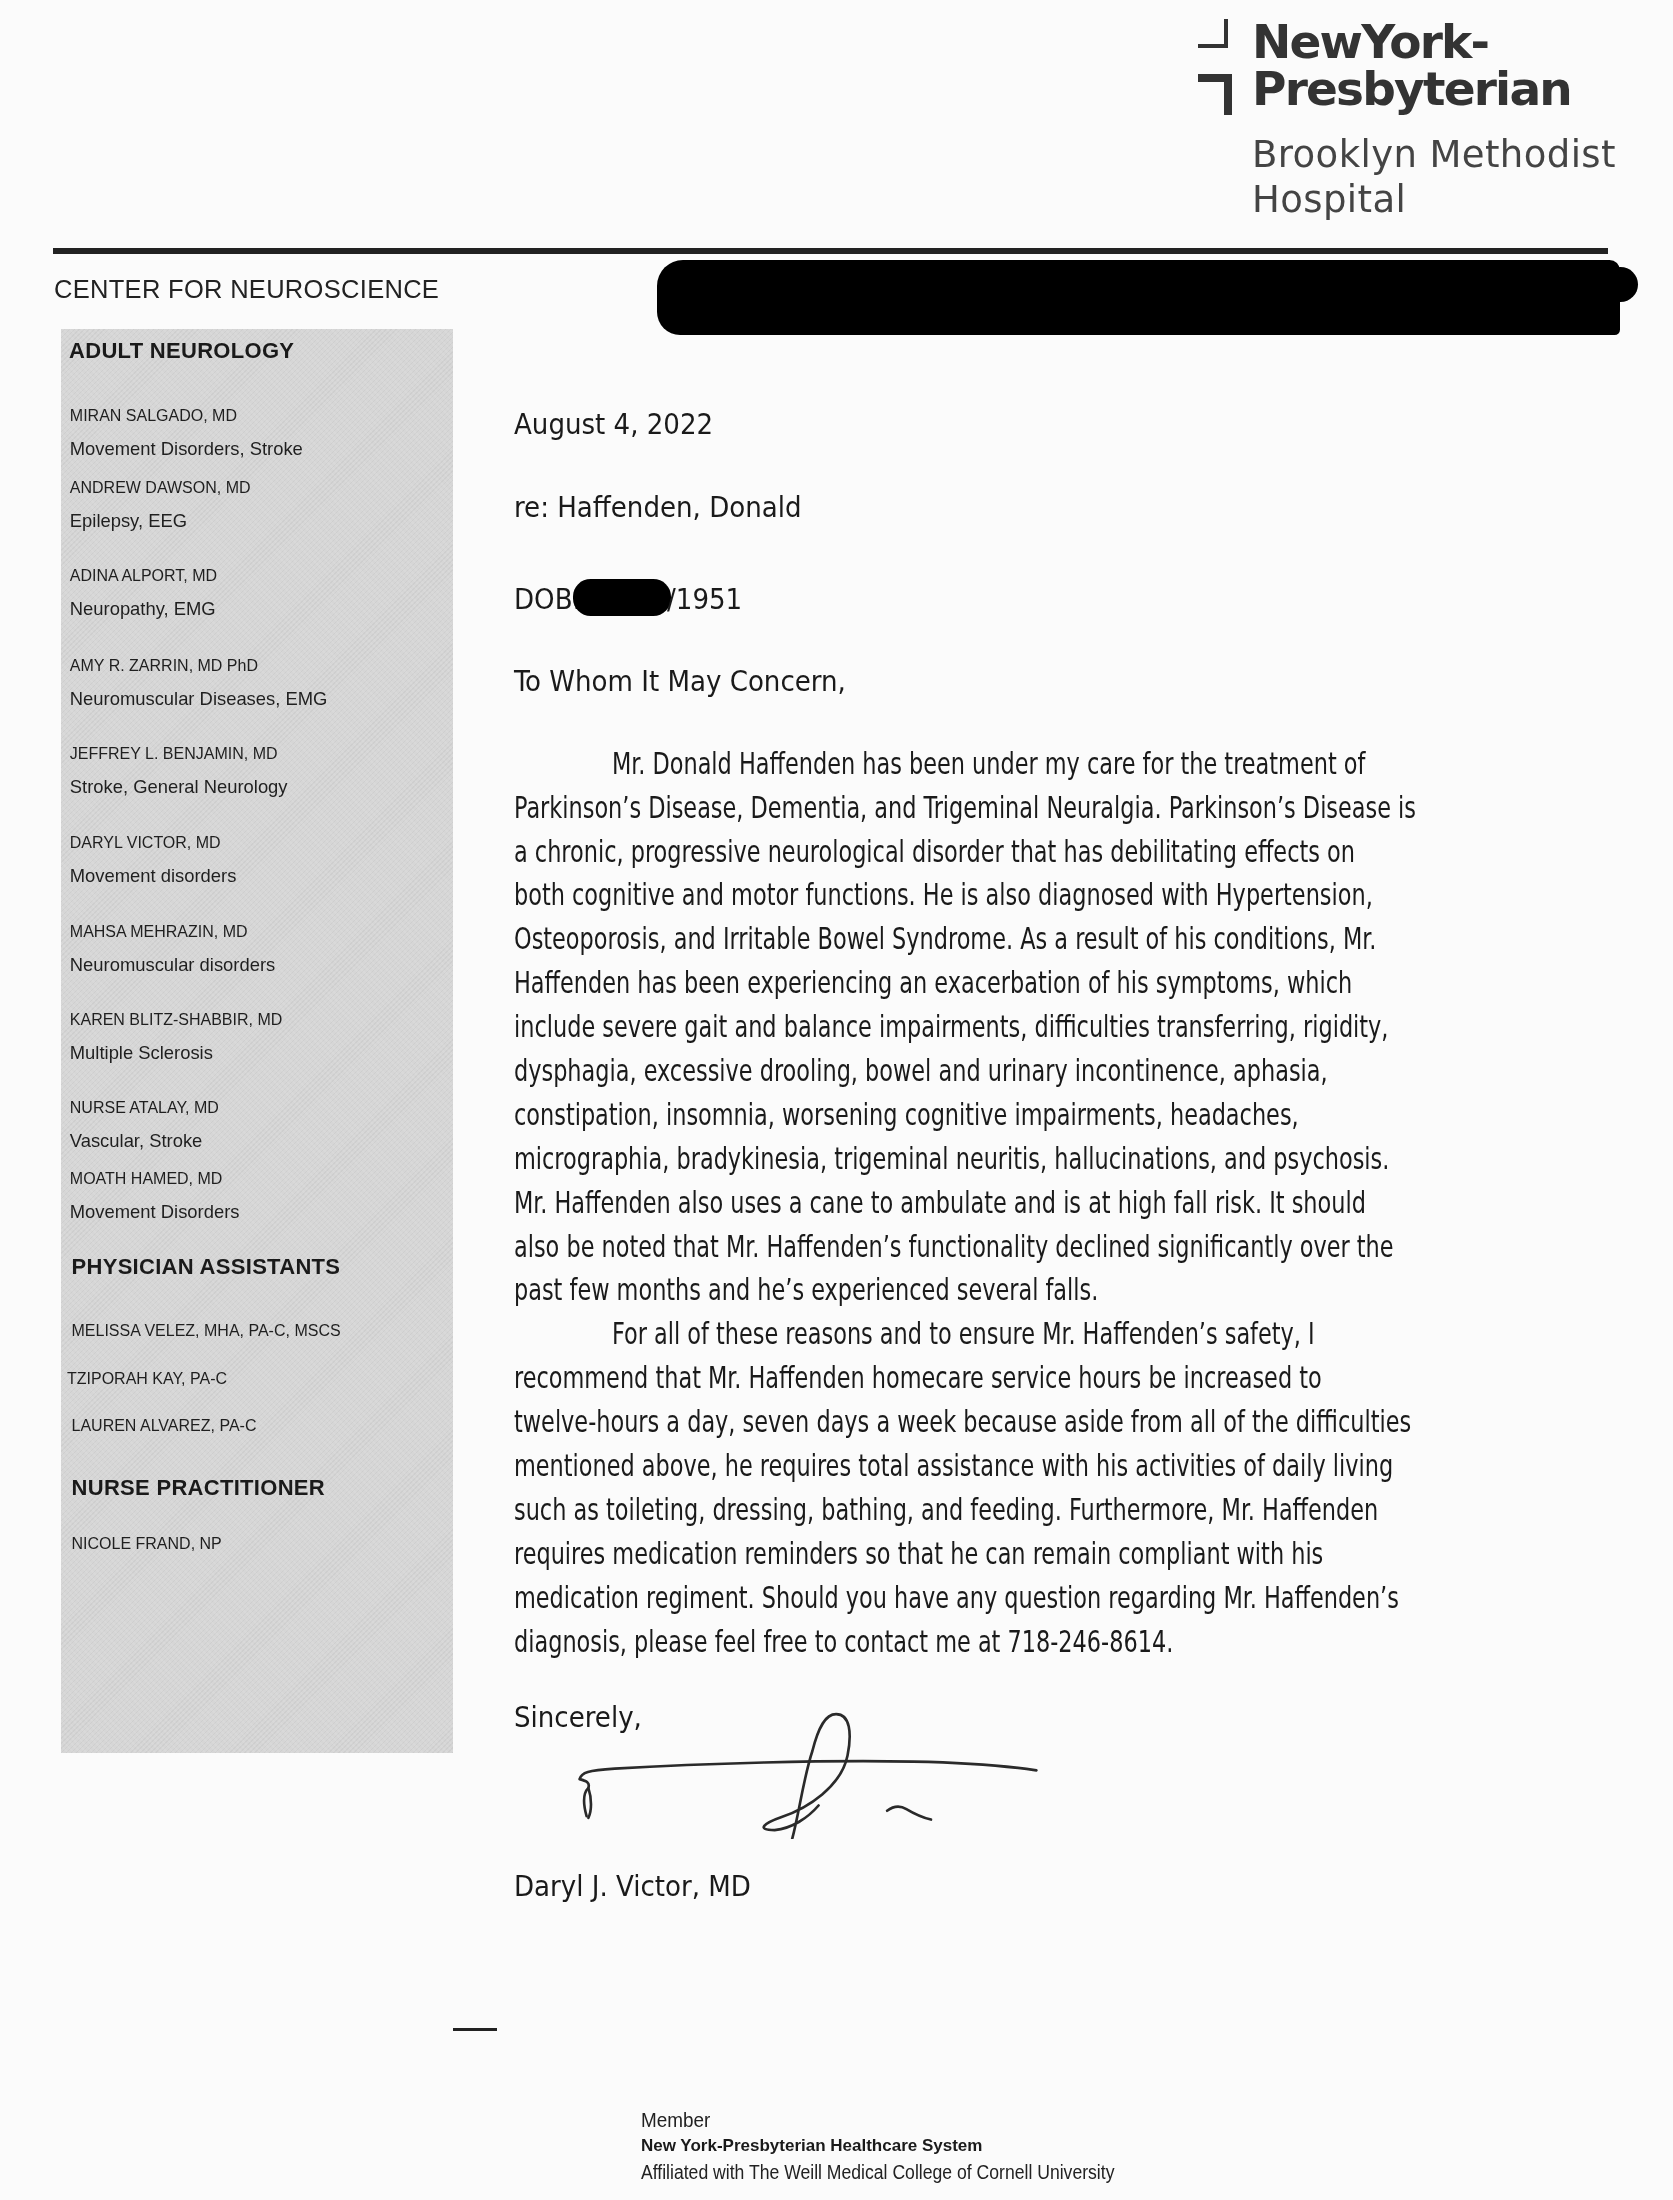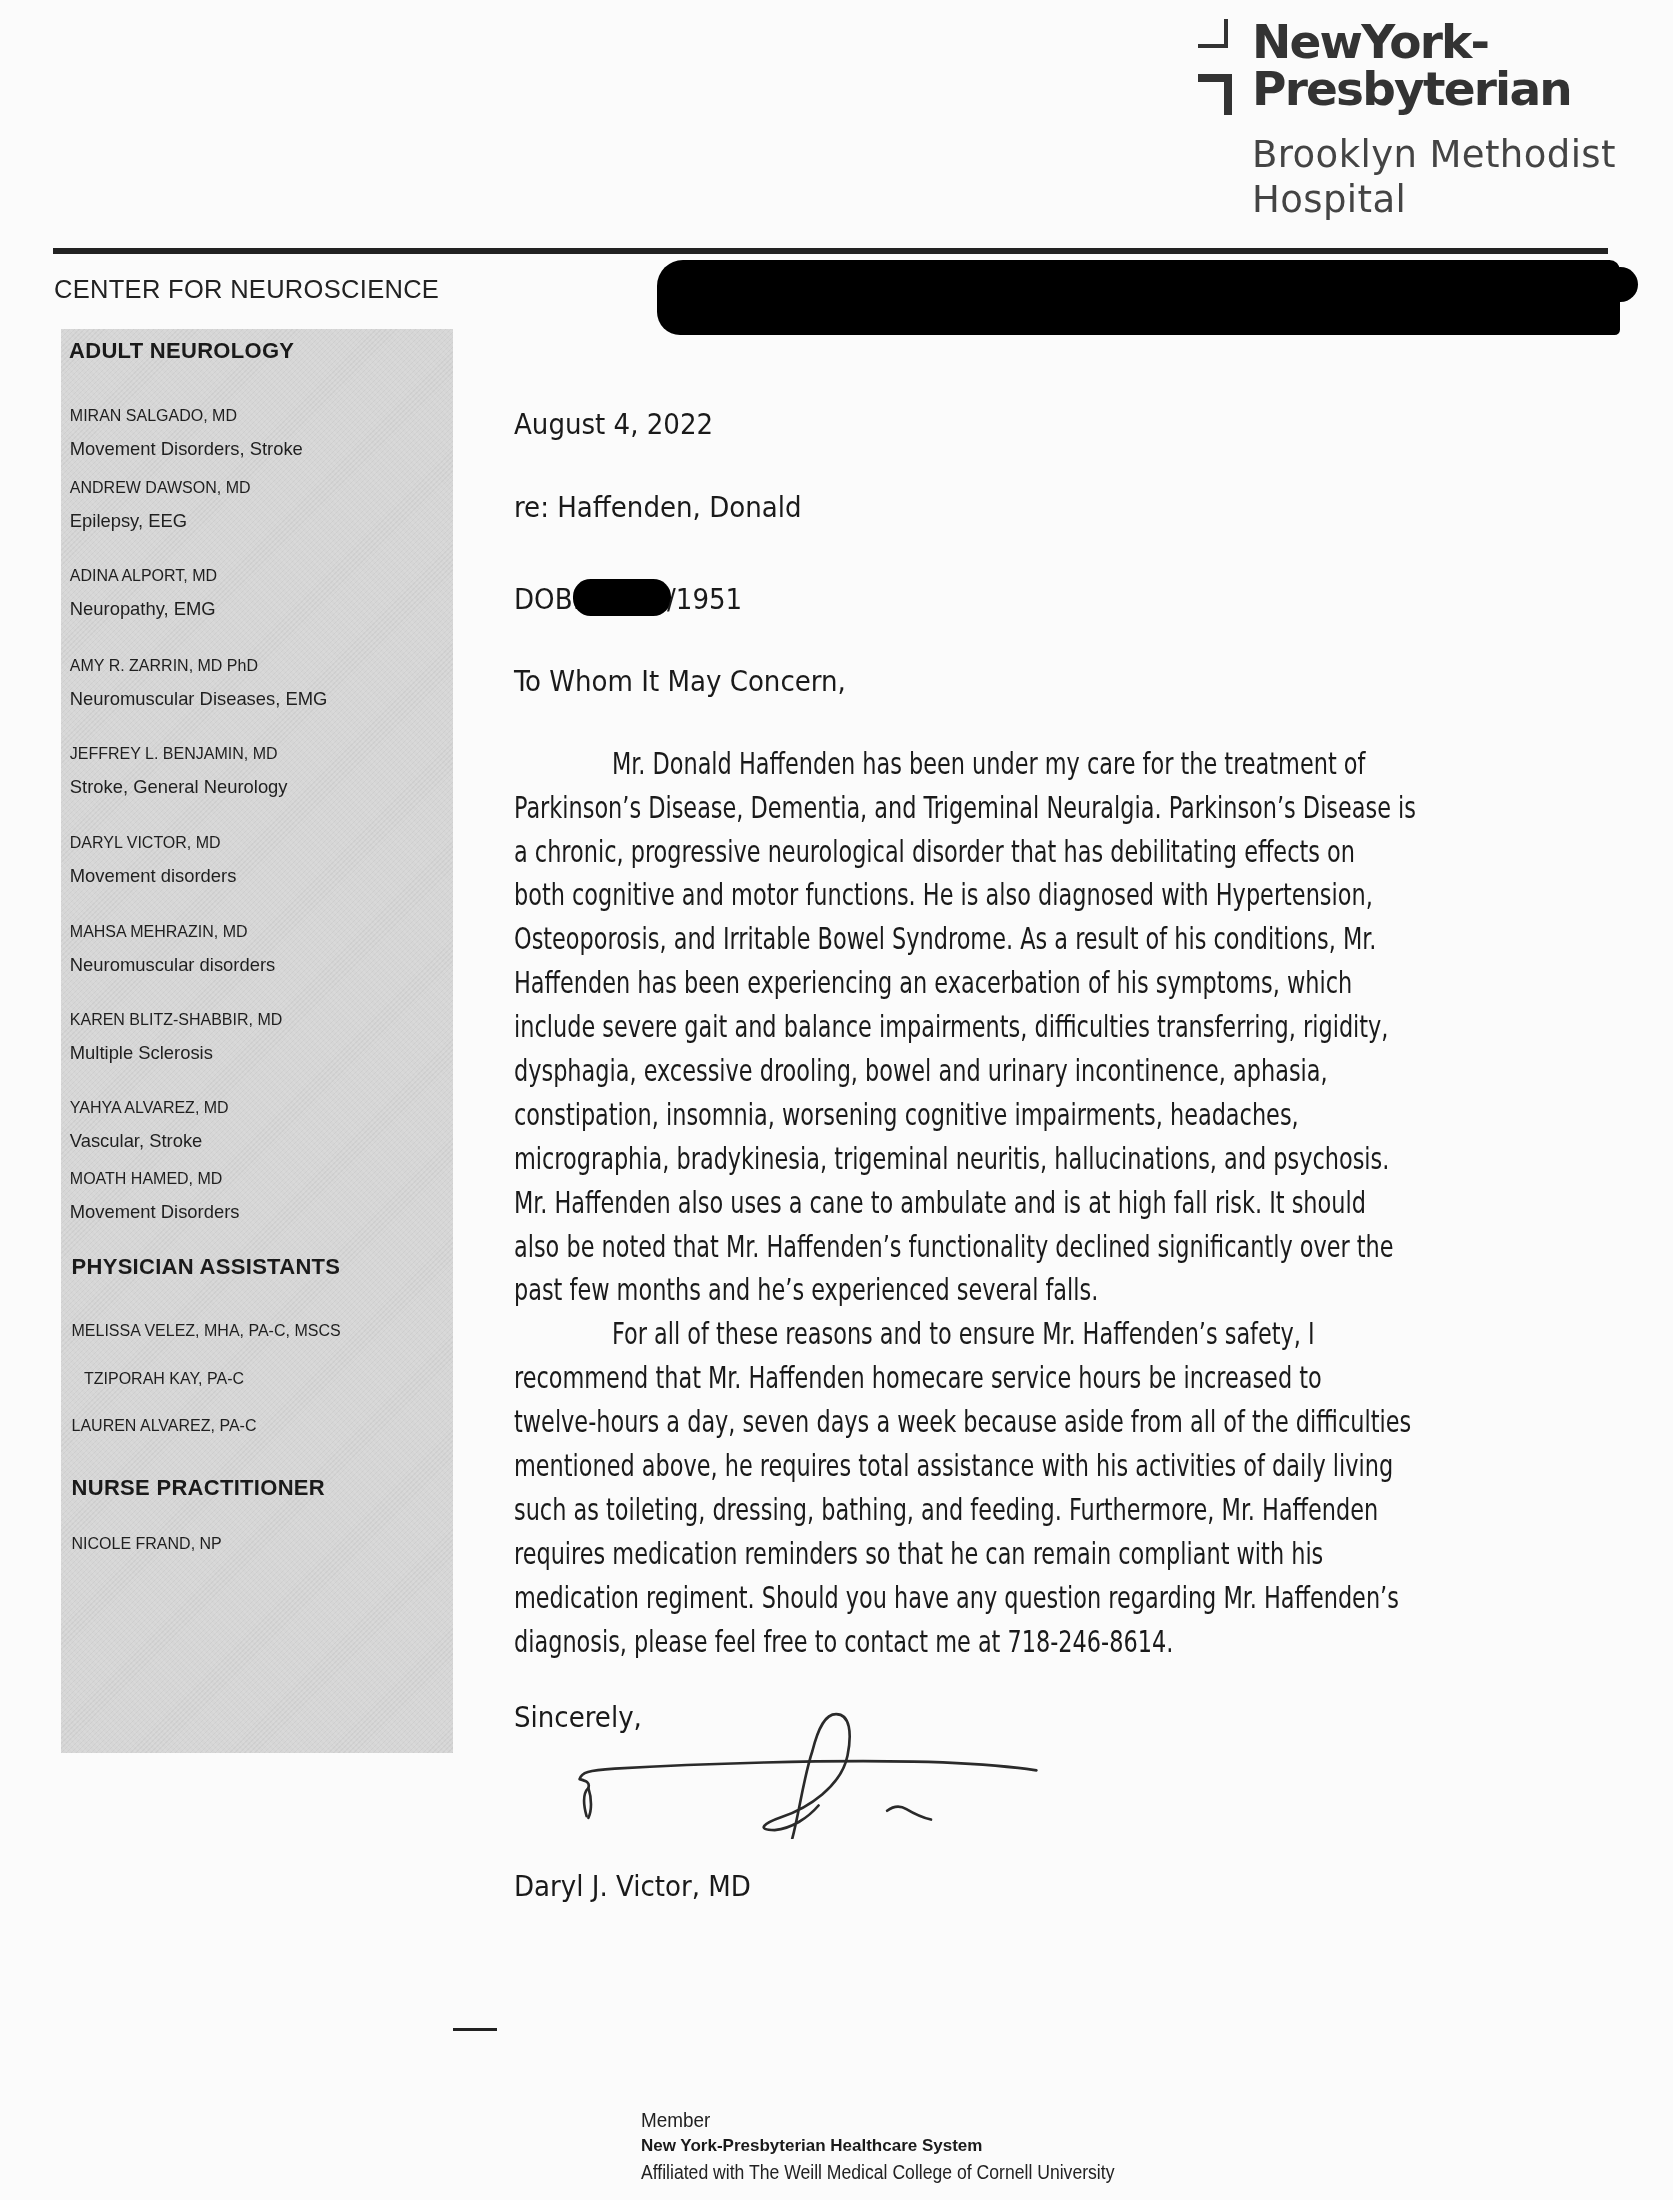--- a/index.html
+++ b/index.html
@@ -155,33 +155,33 @@
   </div>
   <div class="sb-person" style="top:591px">
     <div class="sb-name">MAHSA MEHRAZIN, MD</div>
     <div class="sb-spec">Neuromuscular disorders</div>
   </div>
   <div class="sb-person" style="top:679px">
     <div class="sb-name">KAREN BLITZ-SHABBIR, MD</div>
     <div class="sb-spec">Multiple Sclerosis</div>
   </div>
   <div class="sb-person" style="top:767px">
-    <div class="sb-name">YAHYA ALVAREZ, MD</div>
+    <div class="sb-name">NURSE ATALAY, MD</div>
     <div class="sb-spec">Vascular, Stroke</div>
   </div>
   <div class="sb-person" style="top:838px">
     <div class="sb-name">MOATH HAMED, MD</div>
     <div class="sb-spec">Movement Disorders</div>
   </div>
 
   <div class="sb-heading" style="top:925px; left:10.5px">PHYSICIAN ASSISTANTS</div>
   <div class="sb-person" style="top:990px; left:10.5px">
     <div class="sb-name">MELISSA VELEZ, MHA, PA-C, MSCS</div>
   </div>
-  <div class="sb-person" style="top:1038px; left:23px">
+  <div class="sb-person" style="top:1038px; left:6px">
     <div class="sb-name">TZIPORAH KAY, PA-C</div>
   </div>
   <div class="sb-person" style="top:1085px; left:10.5px">
     <div class="sb-name">LAUREN ALVAREZ, PA-C</div>
   </div>
 
   <div class="sb-heading" style="top:1146px; left:10.5px">NURSE PRACTITIONER</div>
   <div class="sb-person" style="top:1203px; left:10.5px">
     <div class="sb-name">NICOLE FRAND, NP</div>
   </div>

